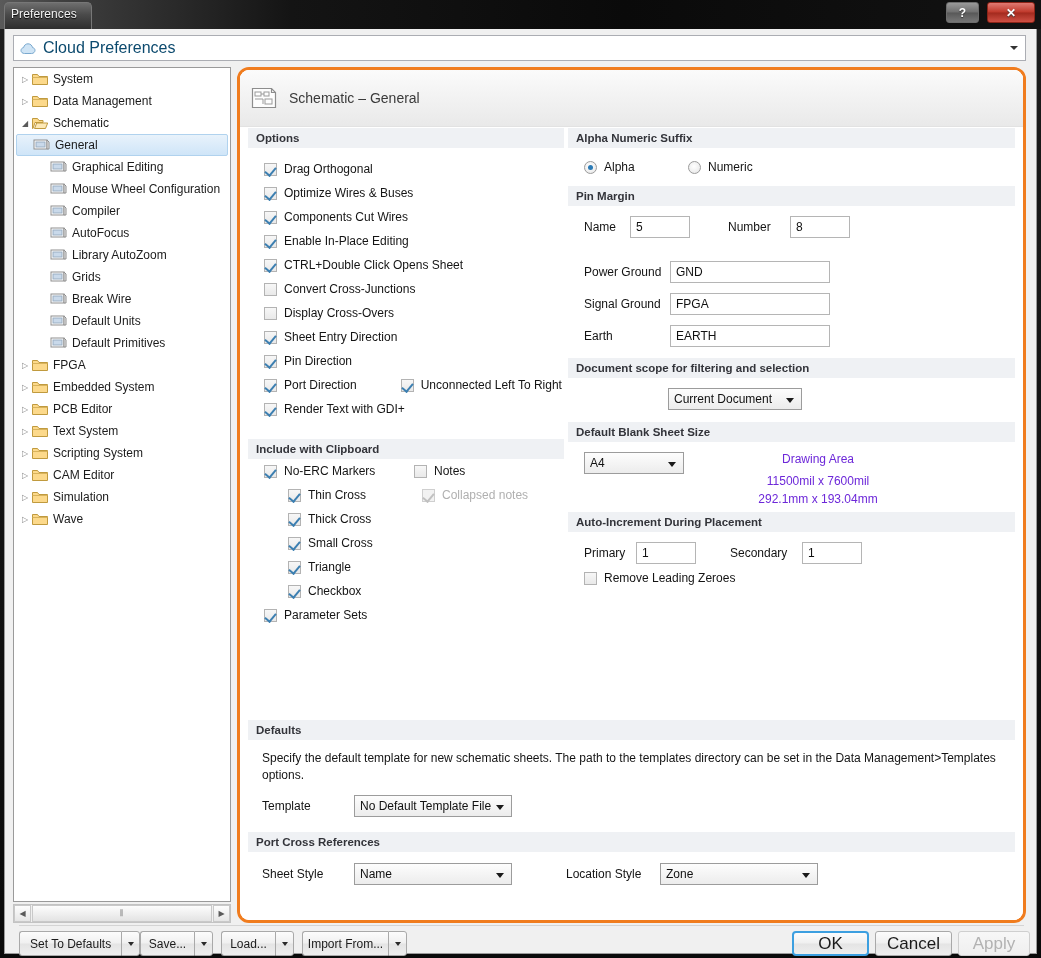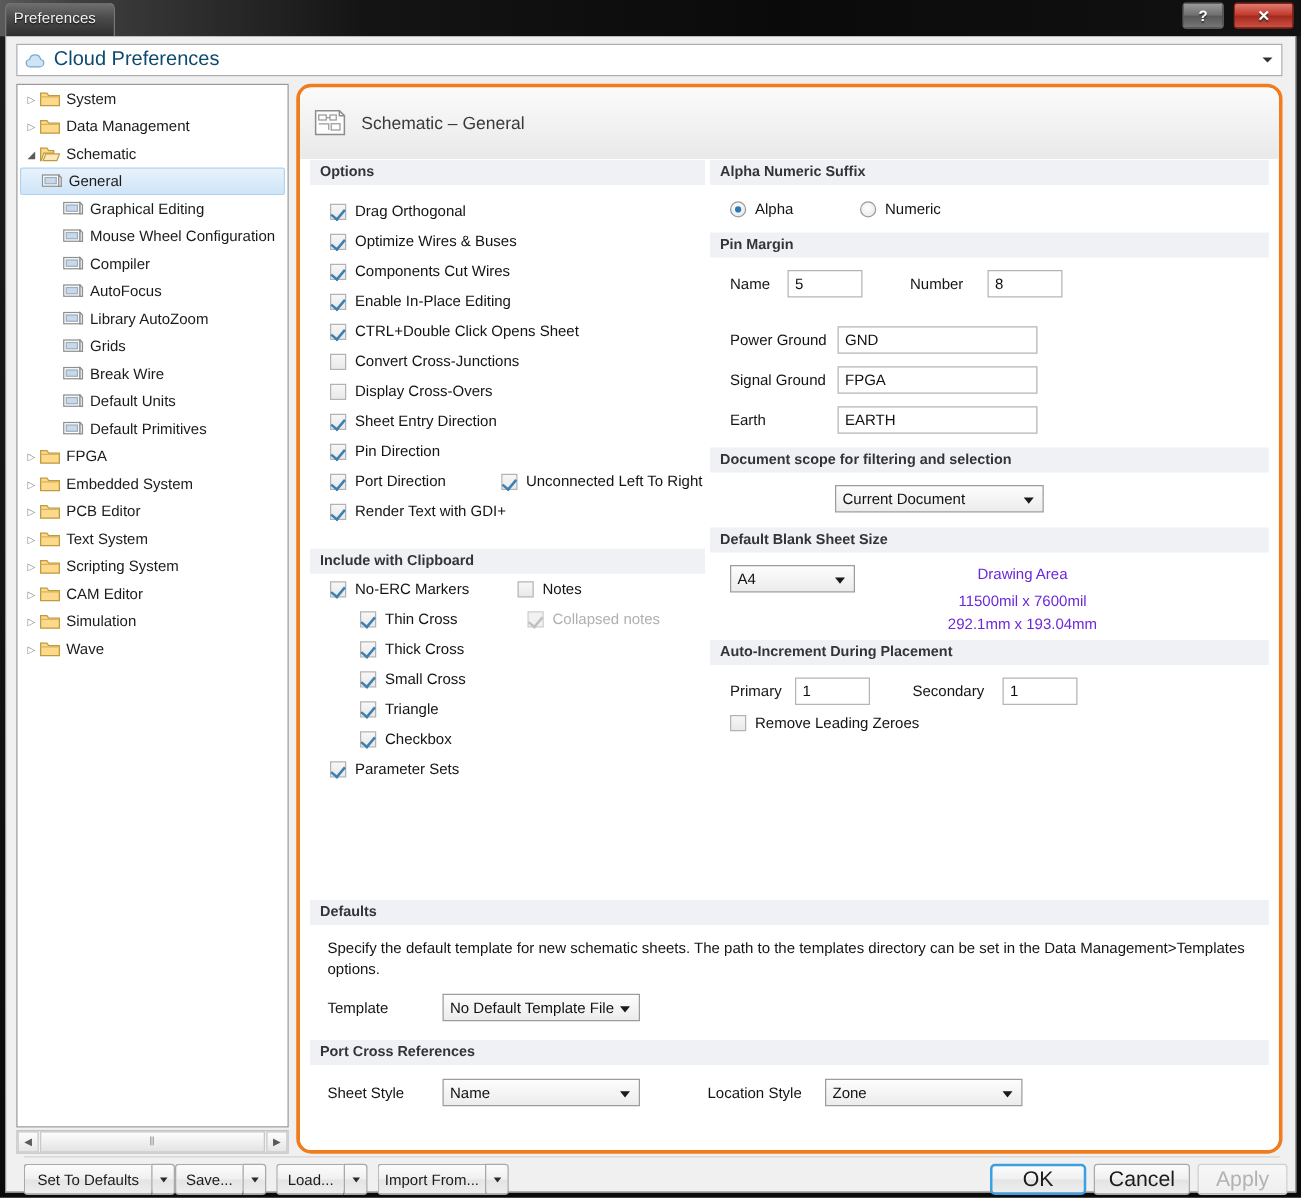--- a/index.html
+++ b/index.html
@@ -635,21 +635,21 @@
                 </div>
                 <div class="field-row" style="height: 32px;">
                   <span class="fld-label" style="width:86px">Earth</span>
                   <span class="txtbox" style="width:160px">EARTH</span>
                 </div>
               </div>
 
             <div class="sec-hdr">Document scope for filtering and selection</div>
             <div class="sec-body" style="padding-top:10px;padding-bottom:12px;">
               <div style="padding-left:100px">
-                <div class="combo" style="width:167px">
+                <div class="combo" style="width:134px">
                   <span>Current Document</span>
                   <span class="carr"></span>
                 </div>
               </div>
             </div>
 
             <div class="sec-hdr">Default Blank Sheet Size</div>
             <div class="sec-body" style="position:relative;height:70px;padding-top:10px;">
               <div style="position:absolute;left:16px;top:10px;">
                 <div class="combo" style="width:100px">

